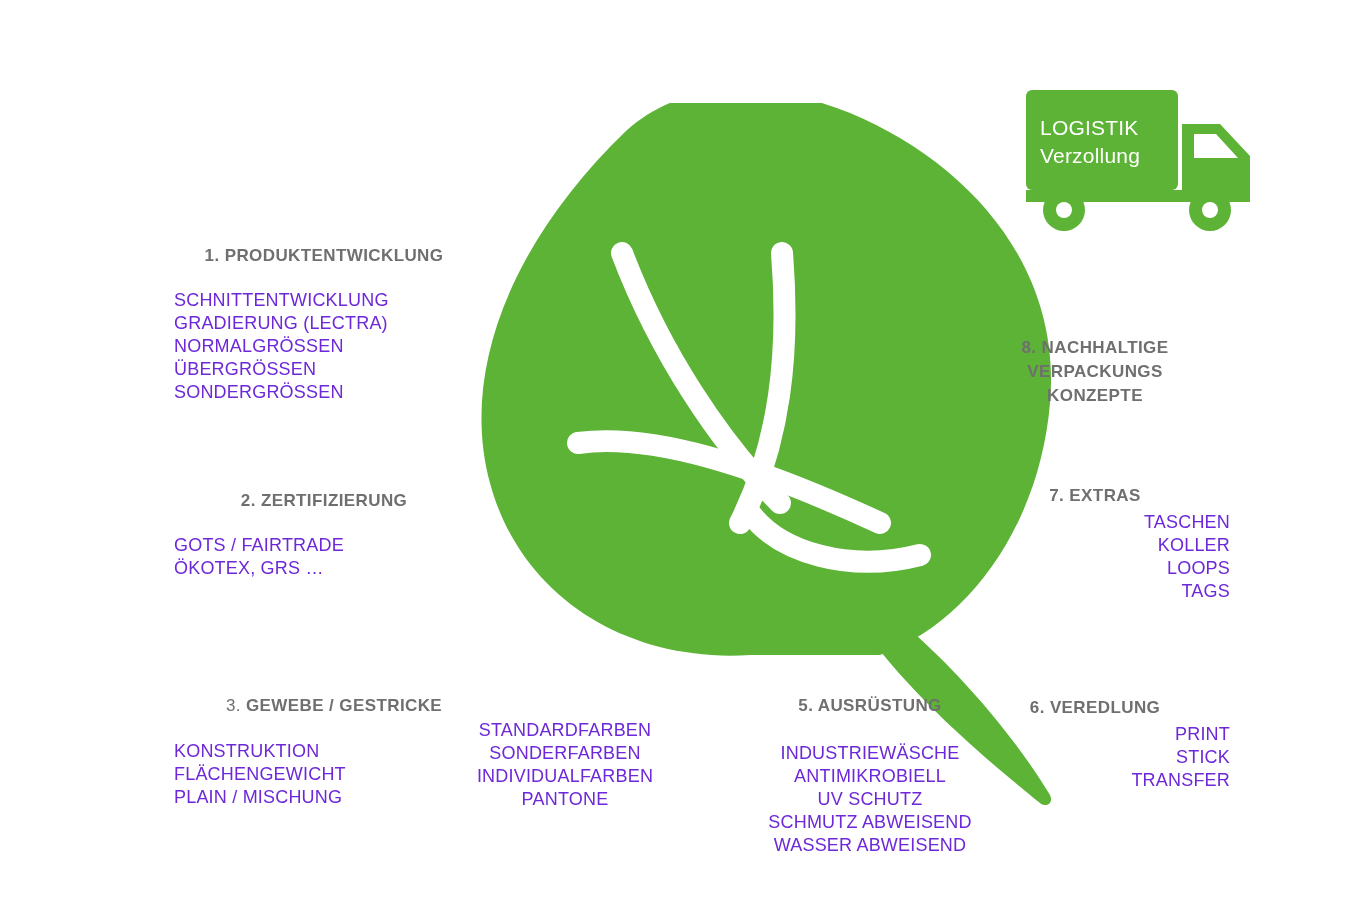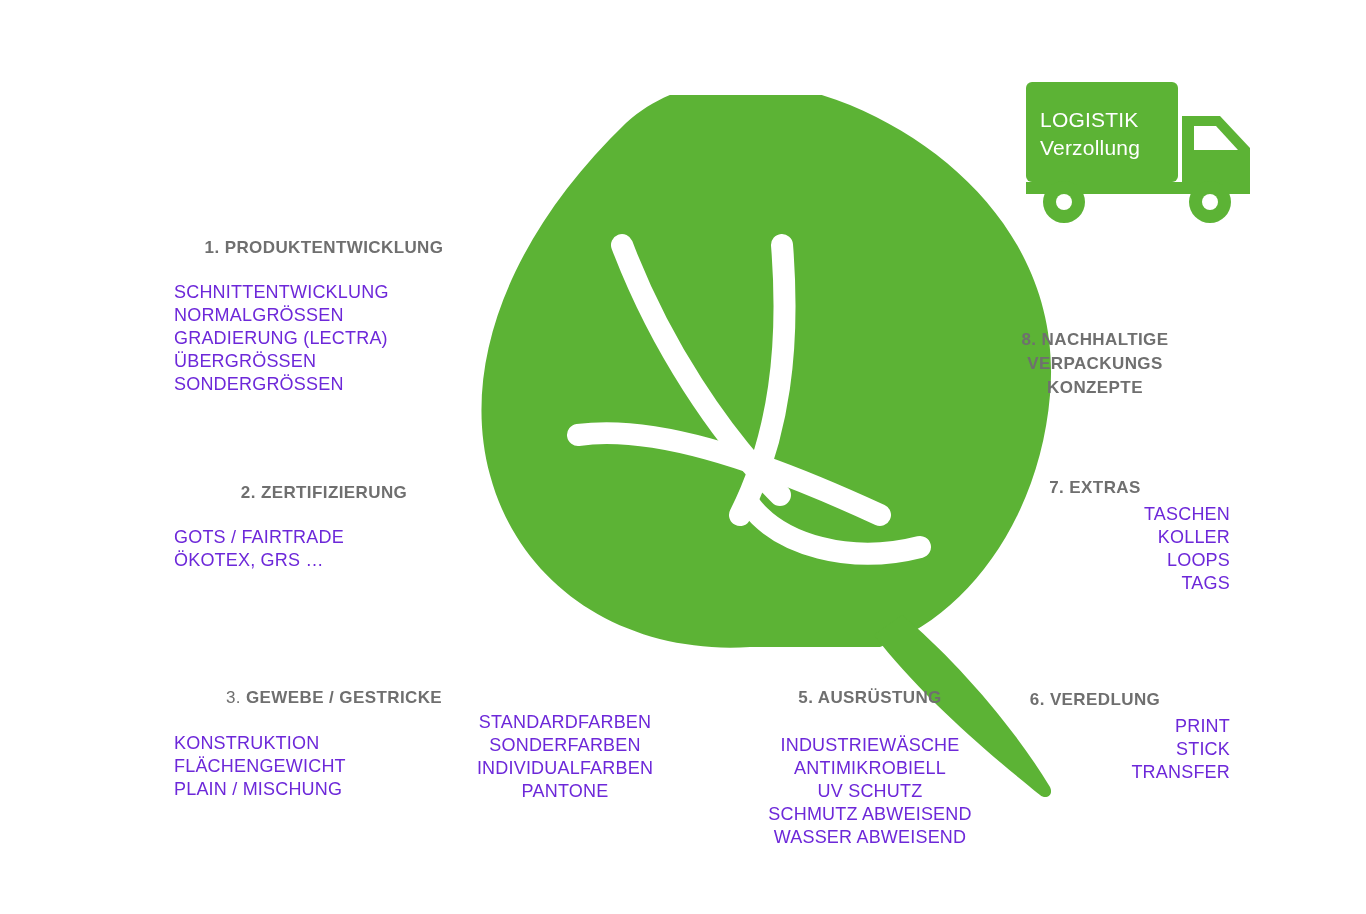--- a/index.html
+++ b/index.html
@@ -10,21 +10,21 @@
     width: 1366px;
     height: 914px;
     background: #ffffff;
     font-family: "Liberation Sans", sans-serif;
     color: #8a8a8a;
     overflow: hidden;
     position: relative;
   }
   .stage {
     position: absolute;
-    top: 0; left: 0;
+    top: 8px; left: 0;
     width: 1366px;
     height: 870px;
   }
 
   
   .leaf-wrap {
     position: absolute;
     left: 450px;
     top: 95px;
     width: 640px;
@@ -140,22 +140,22 @@
   </div>
   <div class="truck-label">
     <div>LOGISTIK</div>
     <div>Verzollung</div>
   </div>
 
   <div class="block align-left" id="b1">
     <div class="head">1. PRODUKTENTWICKLUNG</div>
     <div class="lines">
       <div>SCHNITTENTWICKLUNG</div>
+      <div>GRADIERUNG (LECTRA)</div>
       <div>NORMALGRÖSSEN</div>
-      <div>GRADIERUNG (LECTRA)</div>
       <div>ÜBERGRÖSSEN</div>
       <div>SONDERGRÖSSEN</div>
     </div>
   </div>
 
   <div class="block align-left" id="b2">
     <div class="head">2. ZERTIFIZIERUNG</div>
     <div class="lines">
       <div>GOTS / FAIRTRADE</div>
       <div>ÖKOTEX, GRS …</div>

